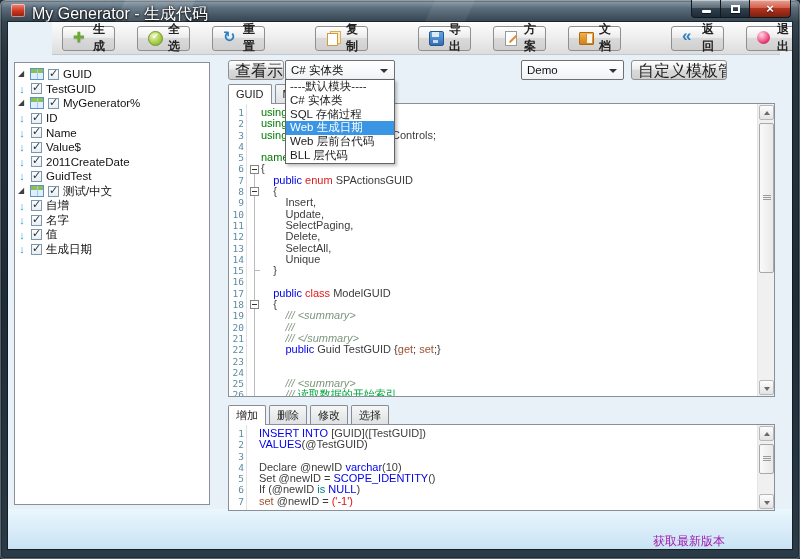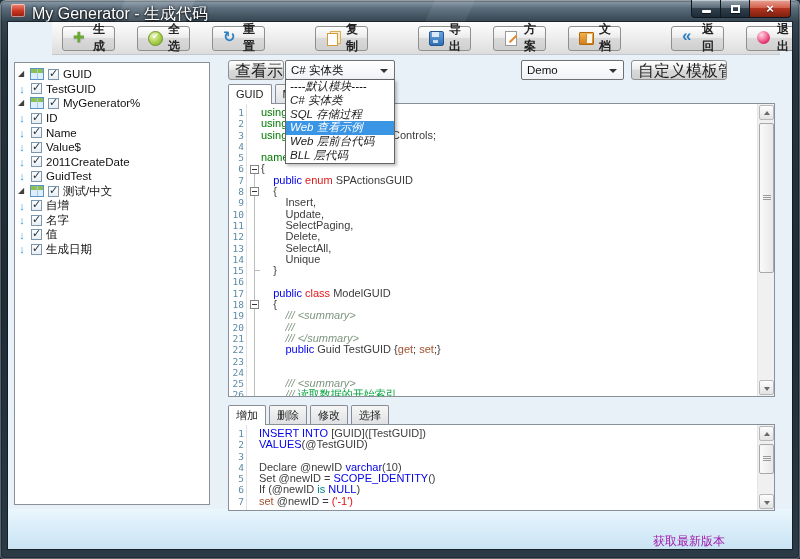--- a/index.html
+++ b/index.html
@@ -91,21 +91,21 @@
   .ctl-btn{position:absolute;height:20px;font-size:16px;color:#1e1e1e;text-align:center;line-height:18px;
            background:linear-gradient(#fefefe,#ececec 45%,#dadada 50%,#cfcfcf);
            border:1px solid #8e8f8f;border-radius:3px;cursor:pointer;overflow:hidden;white-space:nowrap;}
   .combo{position:absolute;height:20px;background:linear-gradient(#fff,#f0f3f6);border:1px solid #707070;border-radius:2px;
          font-size:11.5px;color:#111;line-height:18px;padding-left:5px;cursor:pointer;}
   .combo .arr{position:absolute;right:6px;top:8px;width:0;height:0;border-left:4px solid transparent;
               border-right:4px solid transparent;border-top:4px solid #333;}
 
   
   .ddl{position:absolute;left:277px;top:57px;width:110px;background:#fff;border:1px solid #646464;z-index:50;
-       box-shadow:2px 2px 3px rgba(0,0,0,.25);font-style:italic;}
+       box-shadow:2px 2px 3px rgba(0,0,0,.25);}
   .ddl-item{height:13.8px;line-height:13.8px;font-size:11.5px;color:#1e1e1e;padding-left:4px;white-space:nowrap;cursor:pointer;}
   .ddl-item.sel{background:#3a95e4;color:#fff;}
 
   
   .tabs{position:absolute;display:flex;gap:3px;height:19px;z-index:5;}
   .tab{height:19px;line-height:18px;padding:0 7px;font-size:11px;color:#222;
        border:1px solid #898c95;border-bottom:none;border-radius:2px 2px 0 0;
        background:linear-gradient(#f6f6f6,#dfe1e4);cursor:pointer;white-space:nowrap;overflow:hidden;}
   .tab.active{background:#fff;height:20px;position:relative;z-index:6;}
 
@@ -399,21 +399,21 @@
           <div class="sarrow up"></div>
           <div class="sthumb" style="top:19px;height:30px;"></div>
           <div class="sarrow down"></div>
         </div>
       </div>
 
       <div class="ddl" id="ddl">
           <div class="ddl-item">----默认模块----</div>
           <div class="ddl-item">C# 实体类</div>
           <div class="ddl-item">SQL 存储过程</div>
-          <div class="ddl-item sel">Web 查看示例</div>
+          <div class="ddl-item sel">Web 生成日期</div>
           <div class="ddl-item">Web 层前台代码</div>
           <div class="ddl-item">BLL 层代码</div>
         </div>
 
       <div class="update-link">获取最新版本</div>
     </div>
   </div>
 </div>
 
 </body></html>

